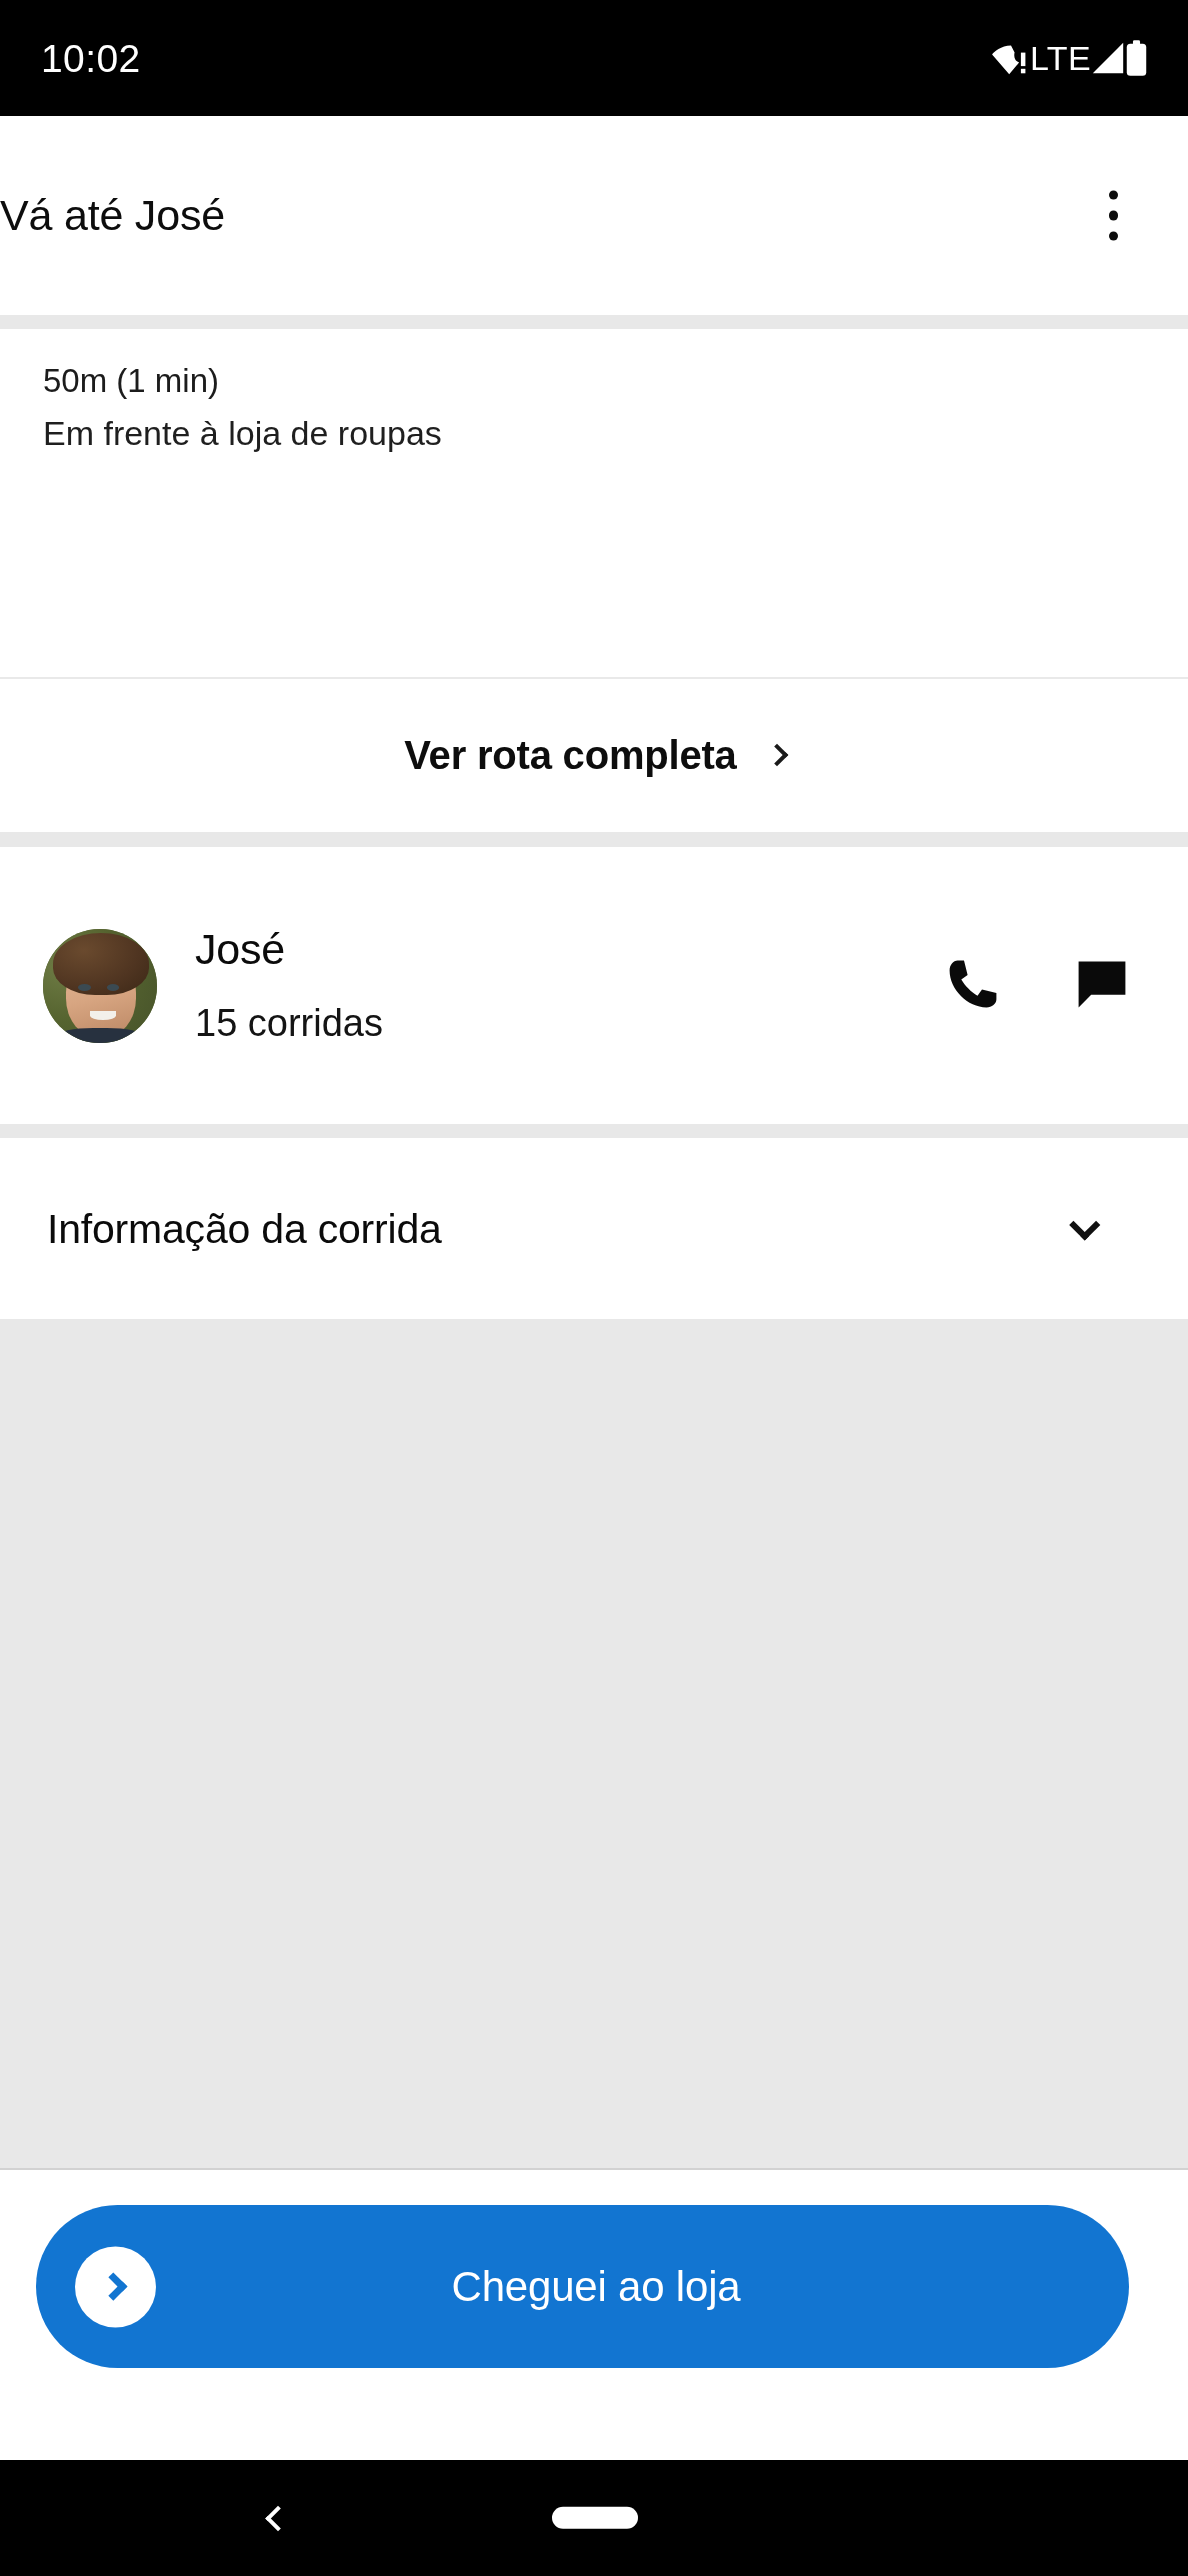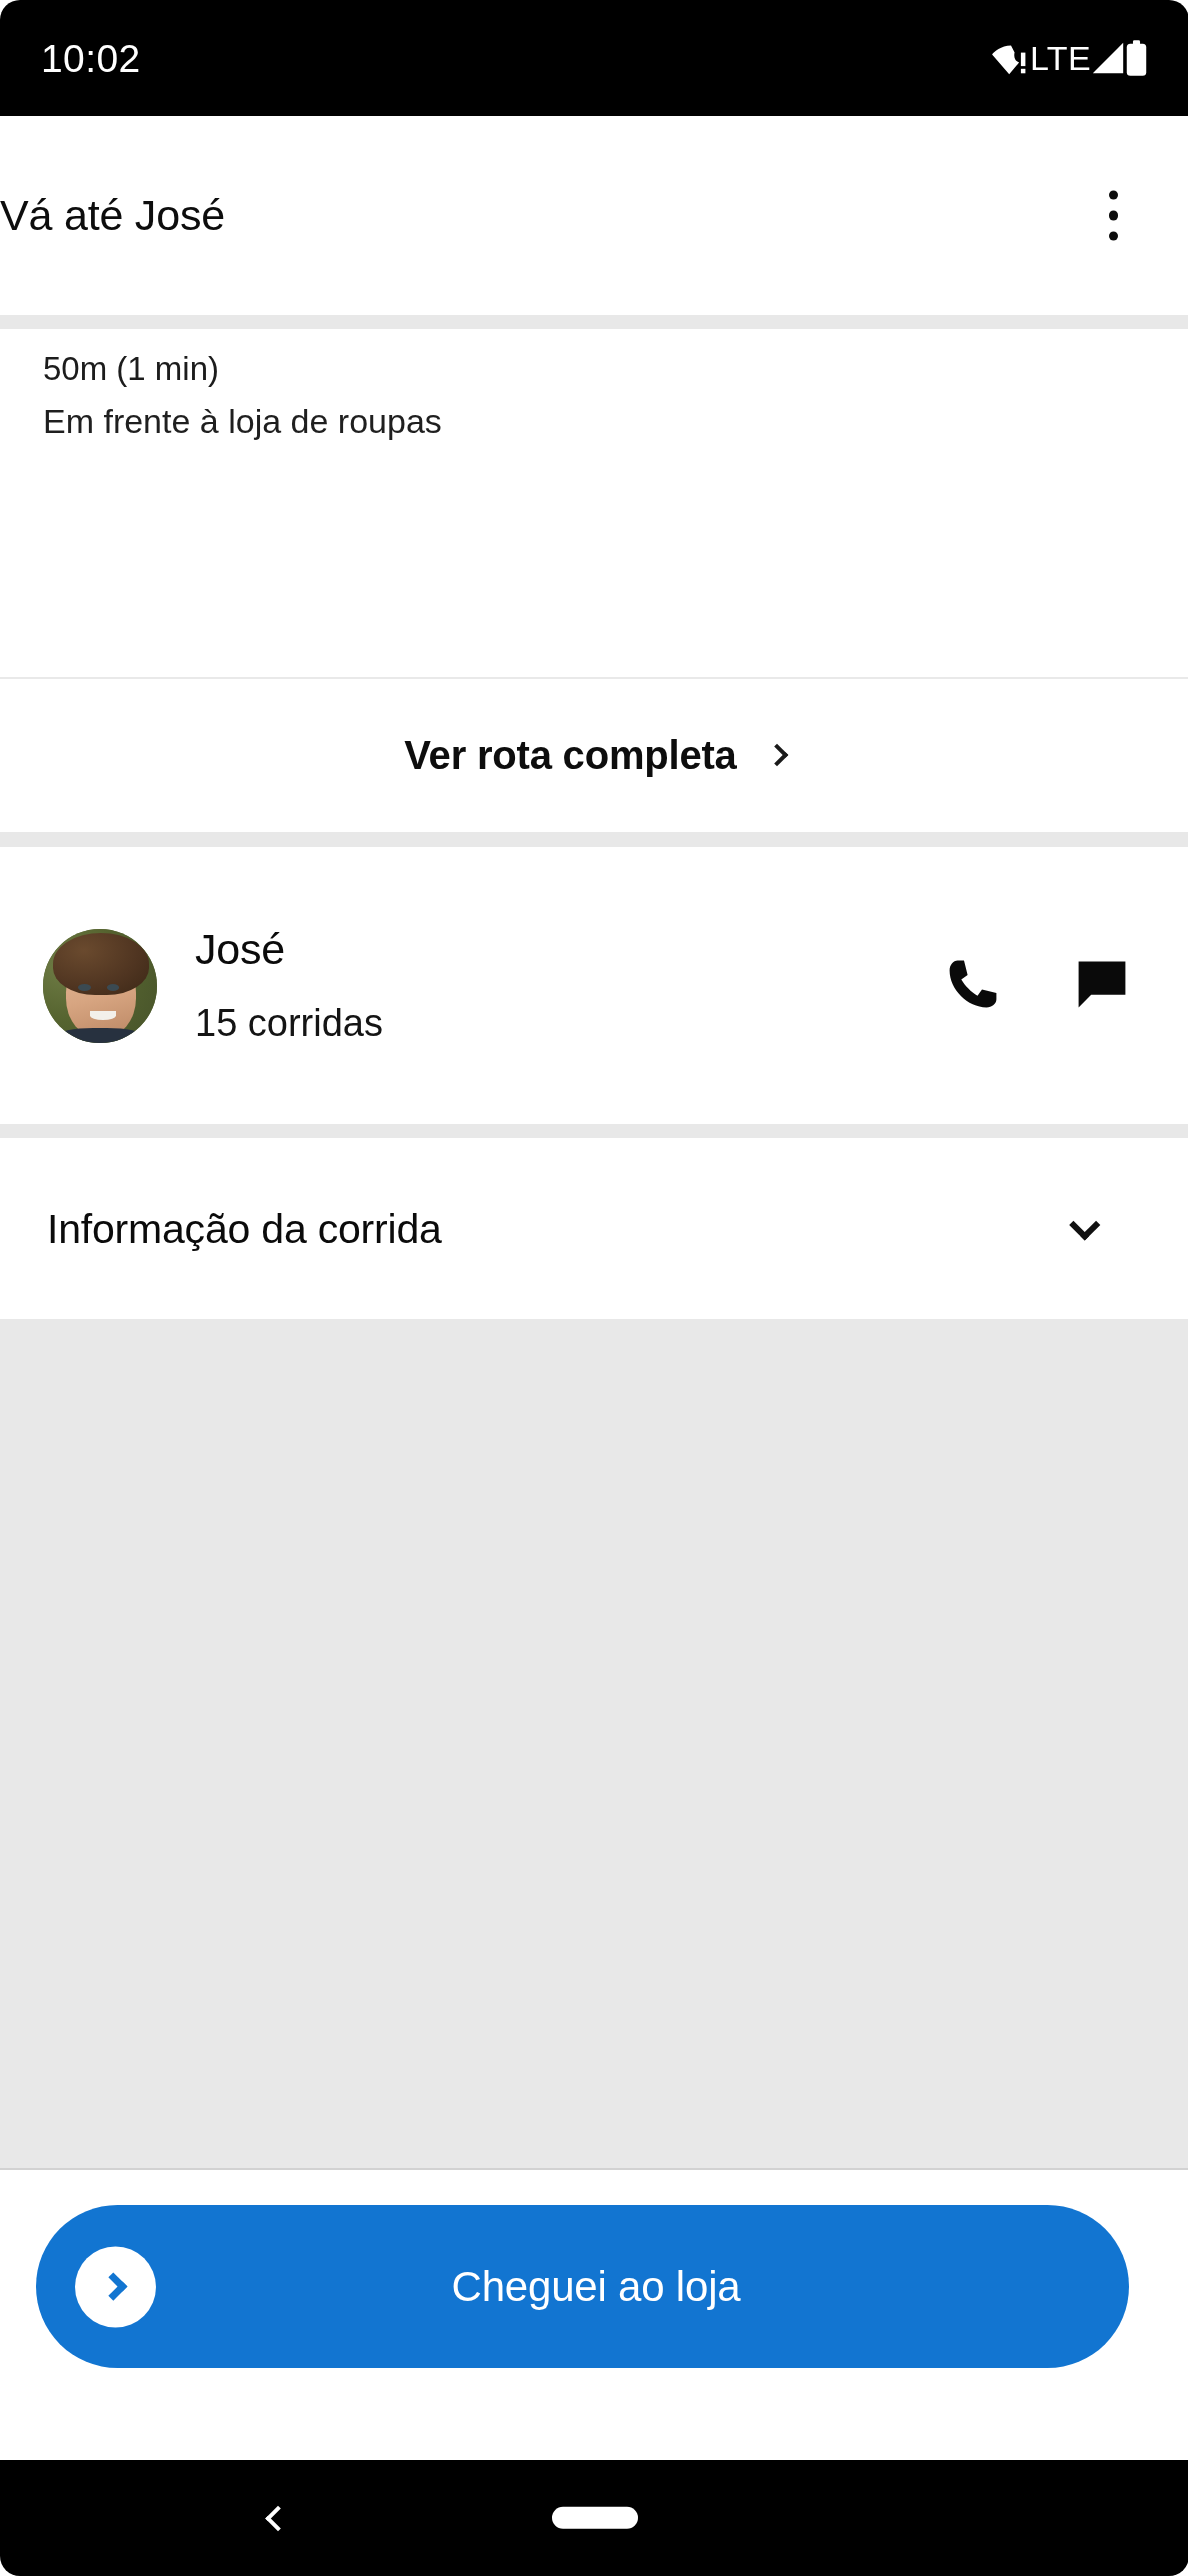--- a/index.html
+++ b/index.html
@@ -7,21 +7,20 @@
     width:1189px; height:2576px;
     background:#ffffff;
     font-family:"Liberation Sans", sans-serif;
     -webkit-font-smoothing:antialiased;
   }
   #screen {
     position:relative;
     width:1189px; height:2576px;
     overflow:hidden;
     background:#ffffff;
-    border-radius:20px;
   }
 
   
   .statusbar {
     position:absolute; top:0; left:0;
     width:1189px; height:116px;
     background:#000000;
     display:flex; align-items:center;
     padding:0 41px;
   }
@@ -72,21 +71,21 @@
   .hairline {
     position:absolute; left:0; width:1189px; height:1.8px;
     background:#e9e9e9;
   }
 
   
   .dest {
     position:absolute; left:0; top:329px;
     width:1189px; height:348px;
     background:#ffffff;
-    padding:20px 43px 0 43px;
+    padding:32px 43px 0 43px;
   }
   .dest-eta {
     font-size:33px; color:#1c1c1c;
     line-height:1.2; margin-bottom:12.5px;
   }
   .dest-addr {
     font-size:46px; color:#0b0b0b;
     font-weight:700; line-height:1.15;
     letter-spacing:-0.4px; margin-bottom:23px;
   }

